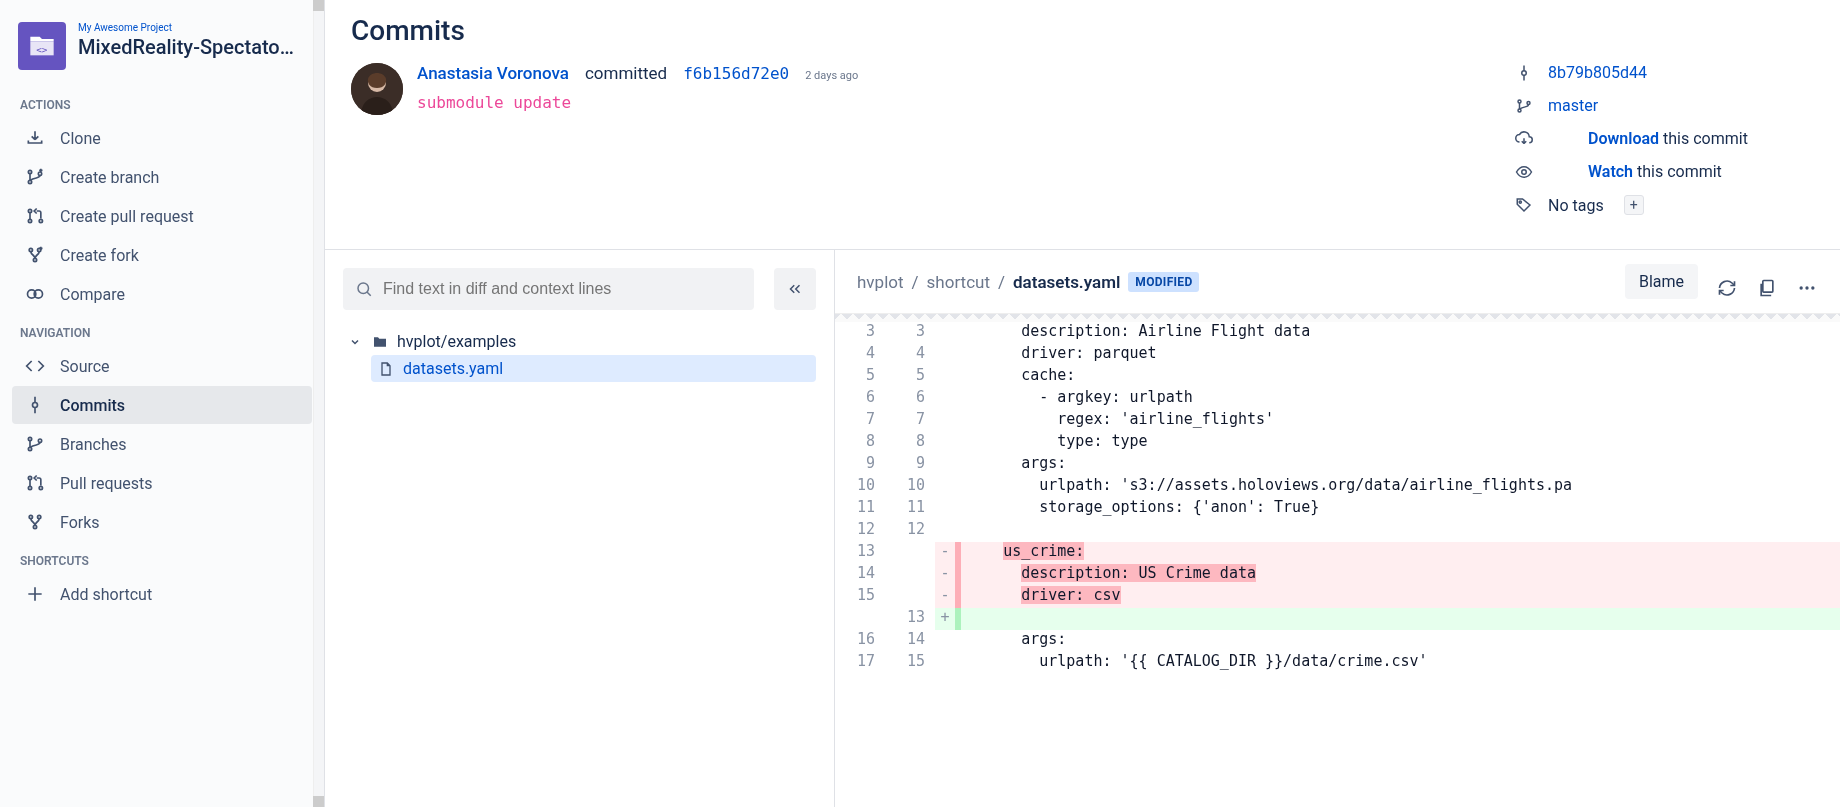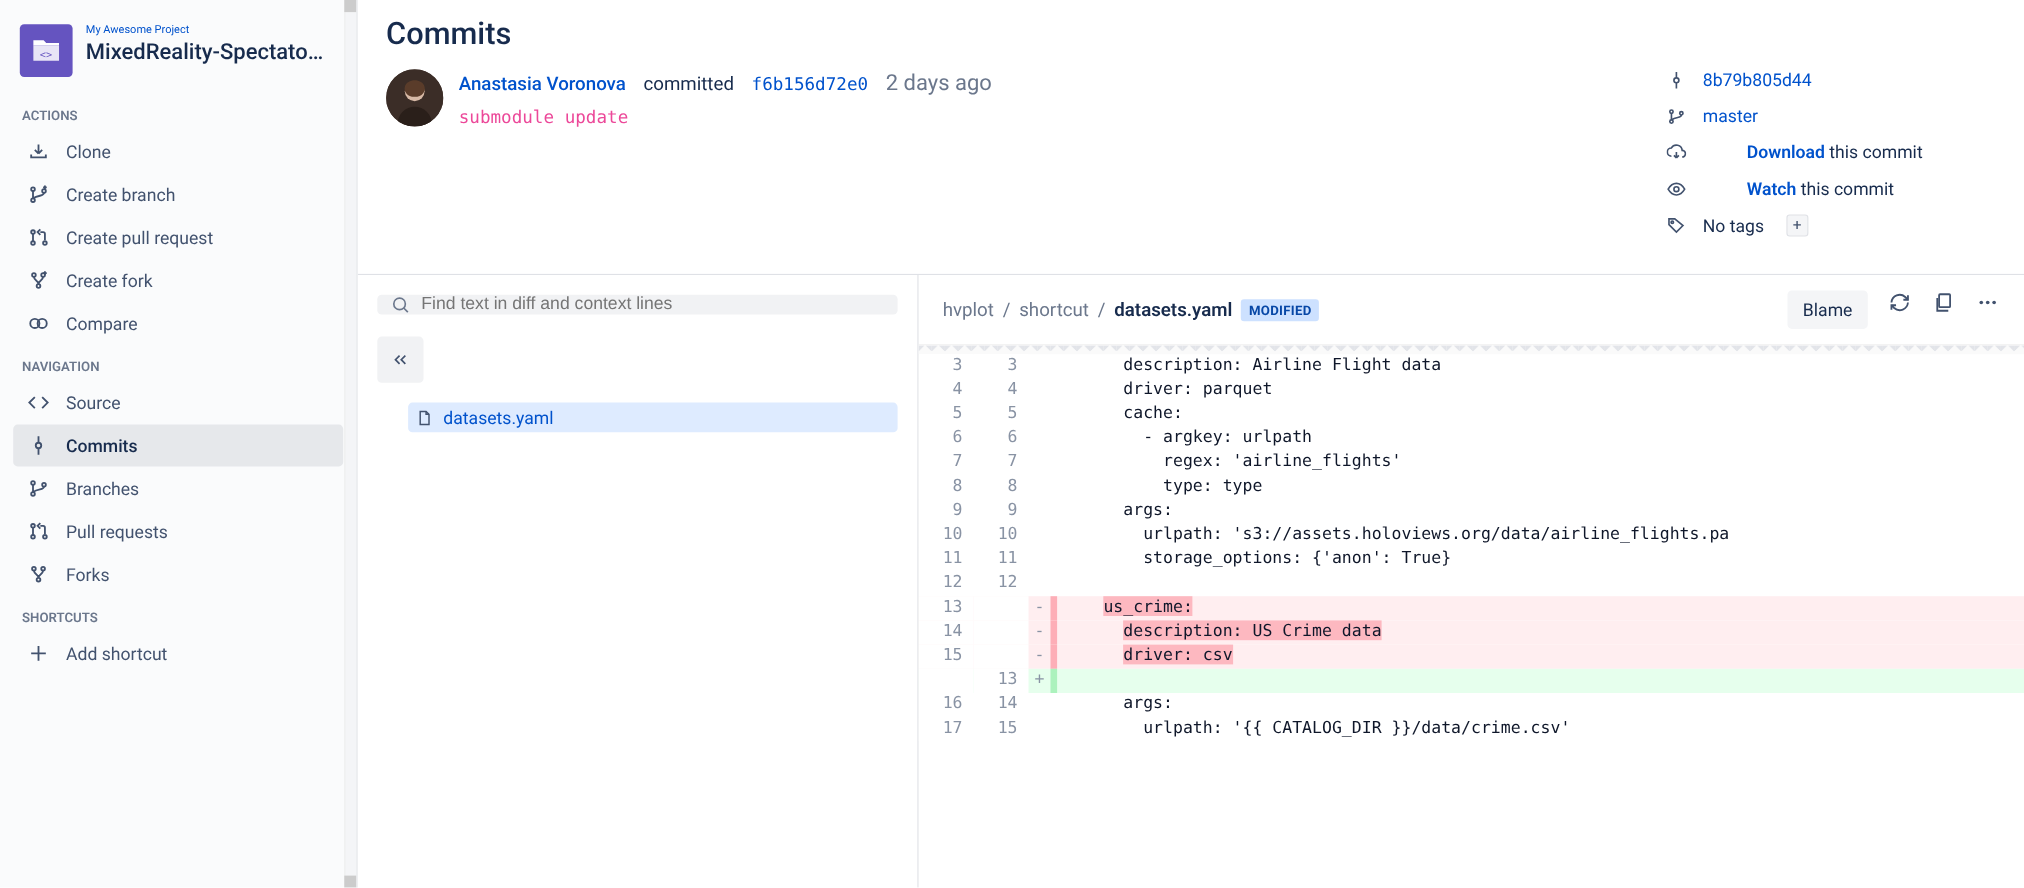--- a/index.html
+++ b/index.html
@@ -60,34 +60,34 @@
   .main { flex:1; display:flex; flex-direction:column; overflow:hidden; }
   .page-title { font-size:28px; font-weight:500; padding: 14px 26px 8px 26px; }
 
   .commit-header { display:flex; align-items:flex-start; padding: 8px 26px 20px 26px; gap:14px; }
   .avatar { width:52px; height:52px; border-radius:50%; background:#4a3a34; display:flex; align-items:center; justify-content:center; overflow:hidden; }
   .avatar svg{width:100%;height:100%;}
   .commit-info { flex:1; }
   .commit-line1 { font-size:17px; display:flex; align-items:baseline; flex-wrap:wrap; gap:16px; }
   .commit-line1 .author { color:#0052CC; font-weight:500; }
   .commit-line1 .hash   { color:#0052CC; font-family:SFMono-Regular,Consolas,monospace; font-size:16px; }
-  .commit-line1 .muted  { color:#6B778C; font-size:20px; }
+  .commit-line1 .muted  { color:#6B778C; font-size:11px; }
   .commit-msg { font-family:SFMono-Regular,Consolas,monospace; color:#ec4899; font-size:16px; margin-top:10px; }
 
   .commit-meta { width:300px; font-size:16px; color:#172B4D; }
   .meta-row { display:flex; align-items:center; gap:14px; margin-bottom:14px; }
   .meta-row .micon { width:20px; color:#42526E; display:flex; justify-content:center;}
   .meta-row a { color:#0052CC; text-decoration:none; }
   .meta-row .strong { font-weight:600; color:#0052CC;margin-left:40px; }
   .tag-add { background:#f4f5f7; border:1px solid #dfe1e6; border-radius:3px; width:20px; height:20px; display:inline-flex; align-items:center; justify-content:center; font-size:14px; color:#42526E; margin-left:6px;}
 
   
   .lower { display:flex; flex:1; border-top:1px solid #dfe1e6; overflow:hidden; }
   .tree-col { width:510px; border-right:1px solid #dfe1e6; padding:18px 18px; }
-  .search-row { display:flex; gap:20px;flex-direction:column; }
+  .search-row { display:flex; gap:20px; }
   .search-box {
     flex:1; background:#f1f2f4; border-radius:4px; height:42px;
     display:flex; align-items:center; padding:0 12px; color:#6B778C; gap:10px;
   }
   .search-box input { border:none; background:transparent; outline:none; font-size:16px; flex:1; color:#172B4D;}
   .collapse-btn { width:42px; height:42px; background:#f1f2f4; border-radius:4px; display:flex; align-items:center; justify-content:center; color:#42526E; cursor:pointer;}
   .tree { margin-top:18px; font-size:16px; }
   .tree-row { display:flex; align-items:center; gap:8px; padding:4px 6px; border-radius:4px;}
   .tree-row.indent { margin-left:28px; }
   .tree-row.selected { background:#deebff; color:#0052CC; }
@@ -96,21 +96,21 @@
 
   
   .diff-col { flex:1; display:flex; flex-direction:column; overflow:hidden;}
   .diff-head {
     display:flex; align-items:center; justify-content:space-between;
     padding:14px 22px; border-bottom:1px solid #eee;
   }
   .crumbs { font-size:17px; color:#6B778C; display:flex; align-items:center; gap:8px; flex-wrap:wrap;}
   .crumbs .fname { color:#172B4D; font-weight:600; }
   .badge { background:#cde1ff; color:#0747A6; font-size:12px; font-weight:700; padding:3px 7px; border-radius:3px; letter-spacing:.3px;}
-  .diff-actions { display:flex; align-items:flex-start; gap:18px; color:#42526E; }
+  .diff-actions { display:flex; align-items:flex-end; gap:18px; color:#42526E; }
   .blame-btn { background:#f4f5f7; border-radius:4px; padding:8px 14px; font-size:16px; color:#172B4D; cursor:pointer;}
   .iconbtn { width:22px; height:22px; display:flex; align-items:center; justify-content:center; cursor:pointer;}
 
   .zigzag {
     height:8px;
     background:
       linear-gradient(135deg,#e2e4e9 25%,transparent 25%) 0 0/12px 12px,
       linear-gradient(225deg,#e2e4e9 25%,transparent 25%) 0 0/12px 12px;
     background-color:#fafafa;
   }
@@ -361,20 +361,33 @@
               </svg>
             <input type="text" placeholder="Find text in diff and context lines" style="">
           </div>
           <div class="collapse-btn">
             <svg width="18" height="18" viewBox="0 0 24 24" fill="none" stroke="currentColor" stroke-width="2">
                 <path d="M11 7l-5 5 5 5M18 7l-5 5 5 5"></path>
               </svg>
           </div>
         </div>
         <div class="tree">
+          <div class="tree-row">
+            <span class="chev">
+                <svg width="12" height="12" viewBox="0 0 24 24" fill="none" stroke="currentColor" stroke-width="3">
+                  <path d="M6 9l6 6 6-6"></path>
+                </svg>
+              </span>
+            <span class="ticon">
+                <svg width="16" height="16" viewBox="0 0 24 24" fill="currentColor">
+                  <path d="M3 5h6l2 2h10v12H3z"></path>
+                </svg>
+              </span>
+            <span>hvplot/examples</span>
+          </div>
           <div class="tree-row indent selected">
             <span class="ticon">
                 <svg width="16" height="16" viewBox="0 0 24 24" fill="none" stroke="currentColor" stroke-width="2">
                   <path d="M6 3h8l4 4v14H6z"></path>
                   <path d="M14 3v4h4"></path>
                 </svg>
               </span>
             <span>datasets.yaml</span>
           </div>
         </div>

